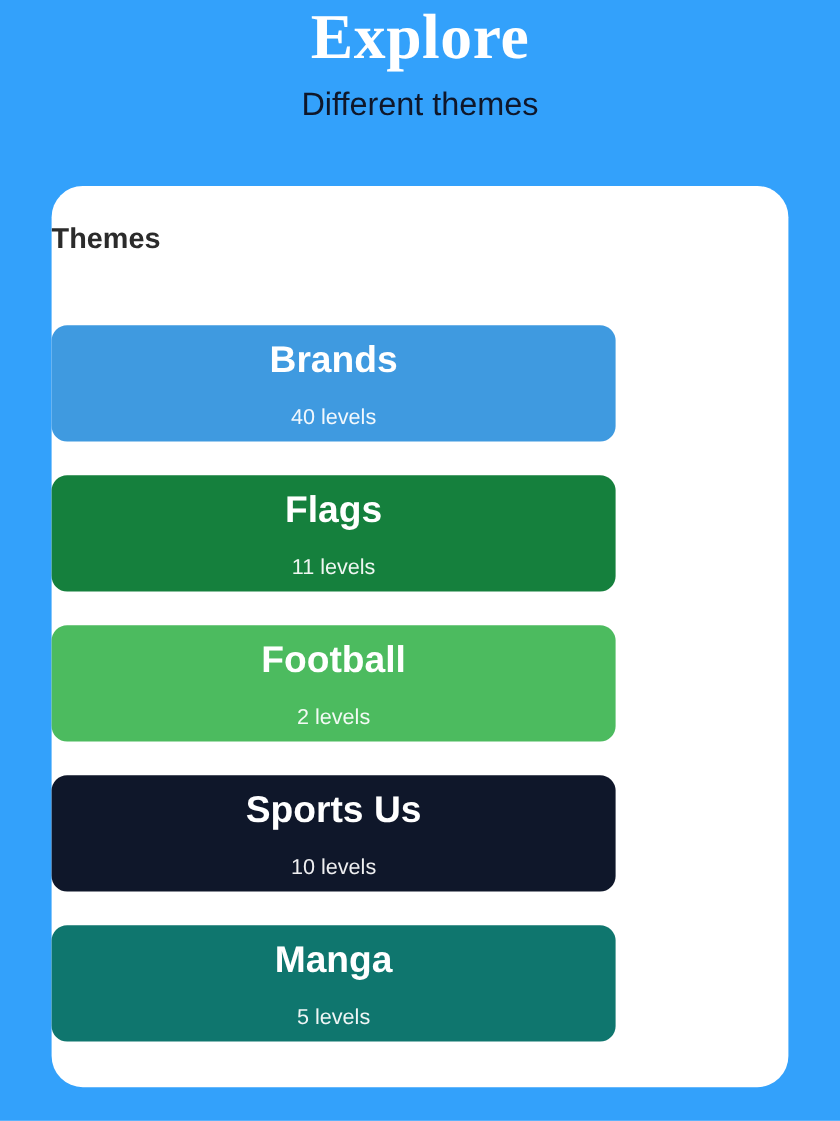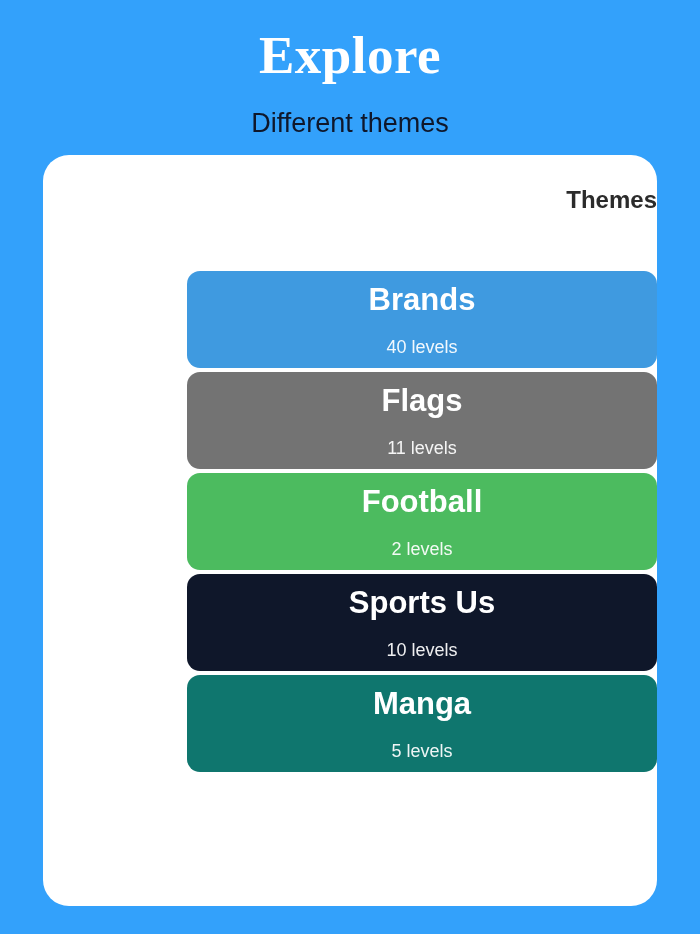--- a/index.html
+++ b/index.html
@@ -26,23 +26,22 @@
   .header {
     position: absolute;
     top: 0;
     left: 0;
     width: 700px;
     height: 155px;
     display: flex;
     flex-direction: column;
     align-items: center;
     justify-content: flex-start;
-    padding-top: 24px;
+    padding-top: 0;
     box-sizing: border-box;
-    gap: 12px;
   }
   .app-title {
     font-family: "Liberation Serif", "DejaVu Serif", serif;
     font-weight: bold;
     font-size: 53px;
     line-height: 62px;
     color: #ffffff;
     letter-spacing: 0.5px;
     margin: 0;
     text-align: center;
@@ -63,39 +62,39 @@
     left: 43px;
     top: 155px;
     width: 614px;
     height: 751px;
     background: #ffffff;
     border-radius: 26px;
     box-sizing: border-box;
     padding-top: 30px;
     display: flex;
     flex-direction: column;
-    align-items: flex-end;
+    align-items: flex-start;
   }
   .card-title {
     font-family: "Liberation Sans", sans-serif;
     font-weight: bold;
     font-size: 24px;
     line-height: 30px;
     color: #2b2b2b;
     margin: 0 0 0 0;
     text-align: center;
   }
 
   
   .theme-list {
     margin-top: 56px;
     width: 470px;
     display: flex;
     flex-direction: column;
-    gap: 4px;
+    gap: 28px;
   }
   .theme-button {
     width: 470px;
     height: 97px;
     border: none;
     border-radius: 13px;
     display: flex;
     flex-direction: column;
     align-items: center;
     justify-content: center;
@@ -133,21 +132,21 @@
   <div class="card">
     <h2 class="card-title">Themes</h2>
 
     <div class="theme-list">
 
       <button class="theme-button" style="background-color: rgb(63, 154, 224);">
         <span class="theme-name">Brands</span>
         <span class="theme-levels">40 levels</span>
       </button>
 
-      <button class="theme-button" style="background-color: #737373;">
+      <button class="theme-button" style="background-color: #15803d;">
         <span class="theme-name">Flags</span>
         <span class="theme-levels">11 levels</span>
       </button>
 
       <button class="theme-button" style="background-color: rgb(76, 187, 95);">
         <span class="theme-name">Football</span>
         <span class="theme-levels">2 levels</span>
       </button>
 
       <button class="theme-button" style="background-color: #0f172a;">

